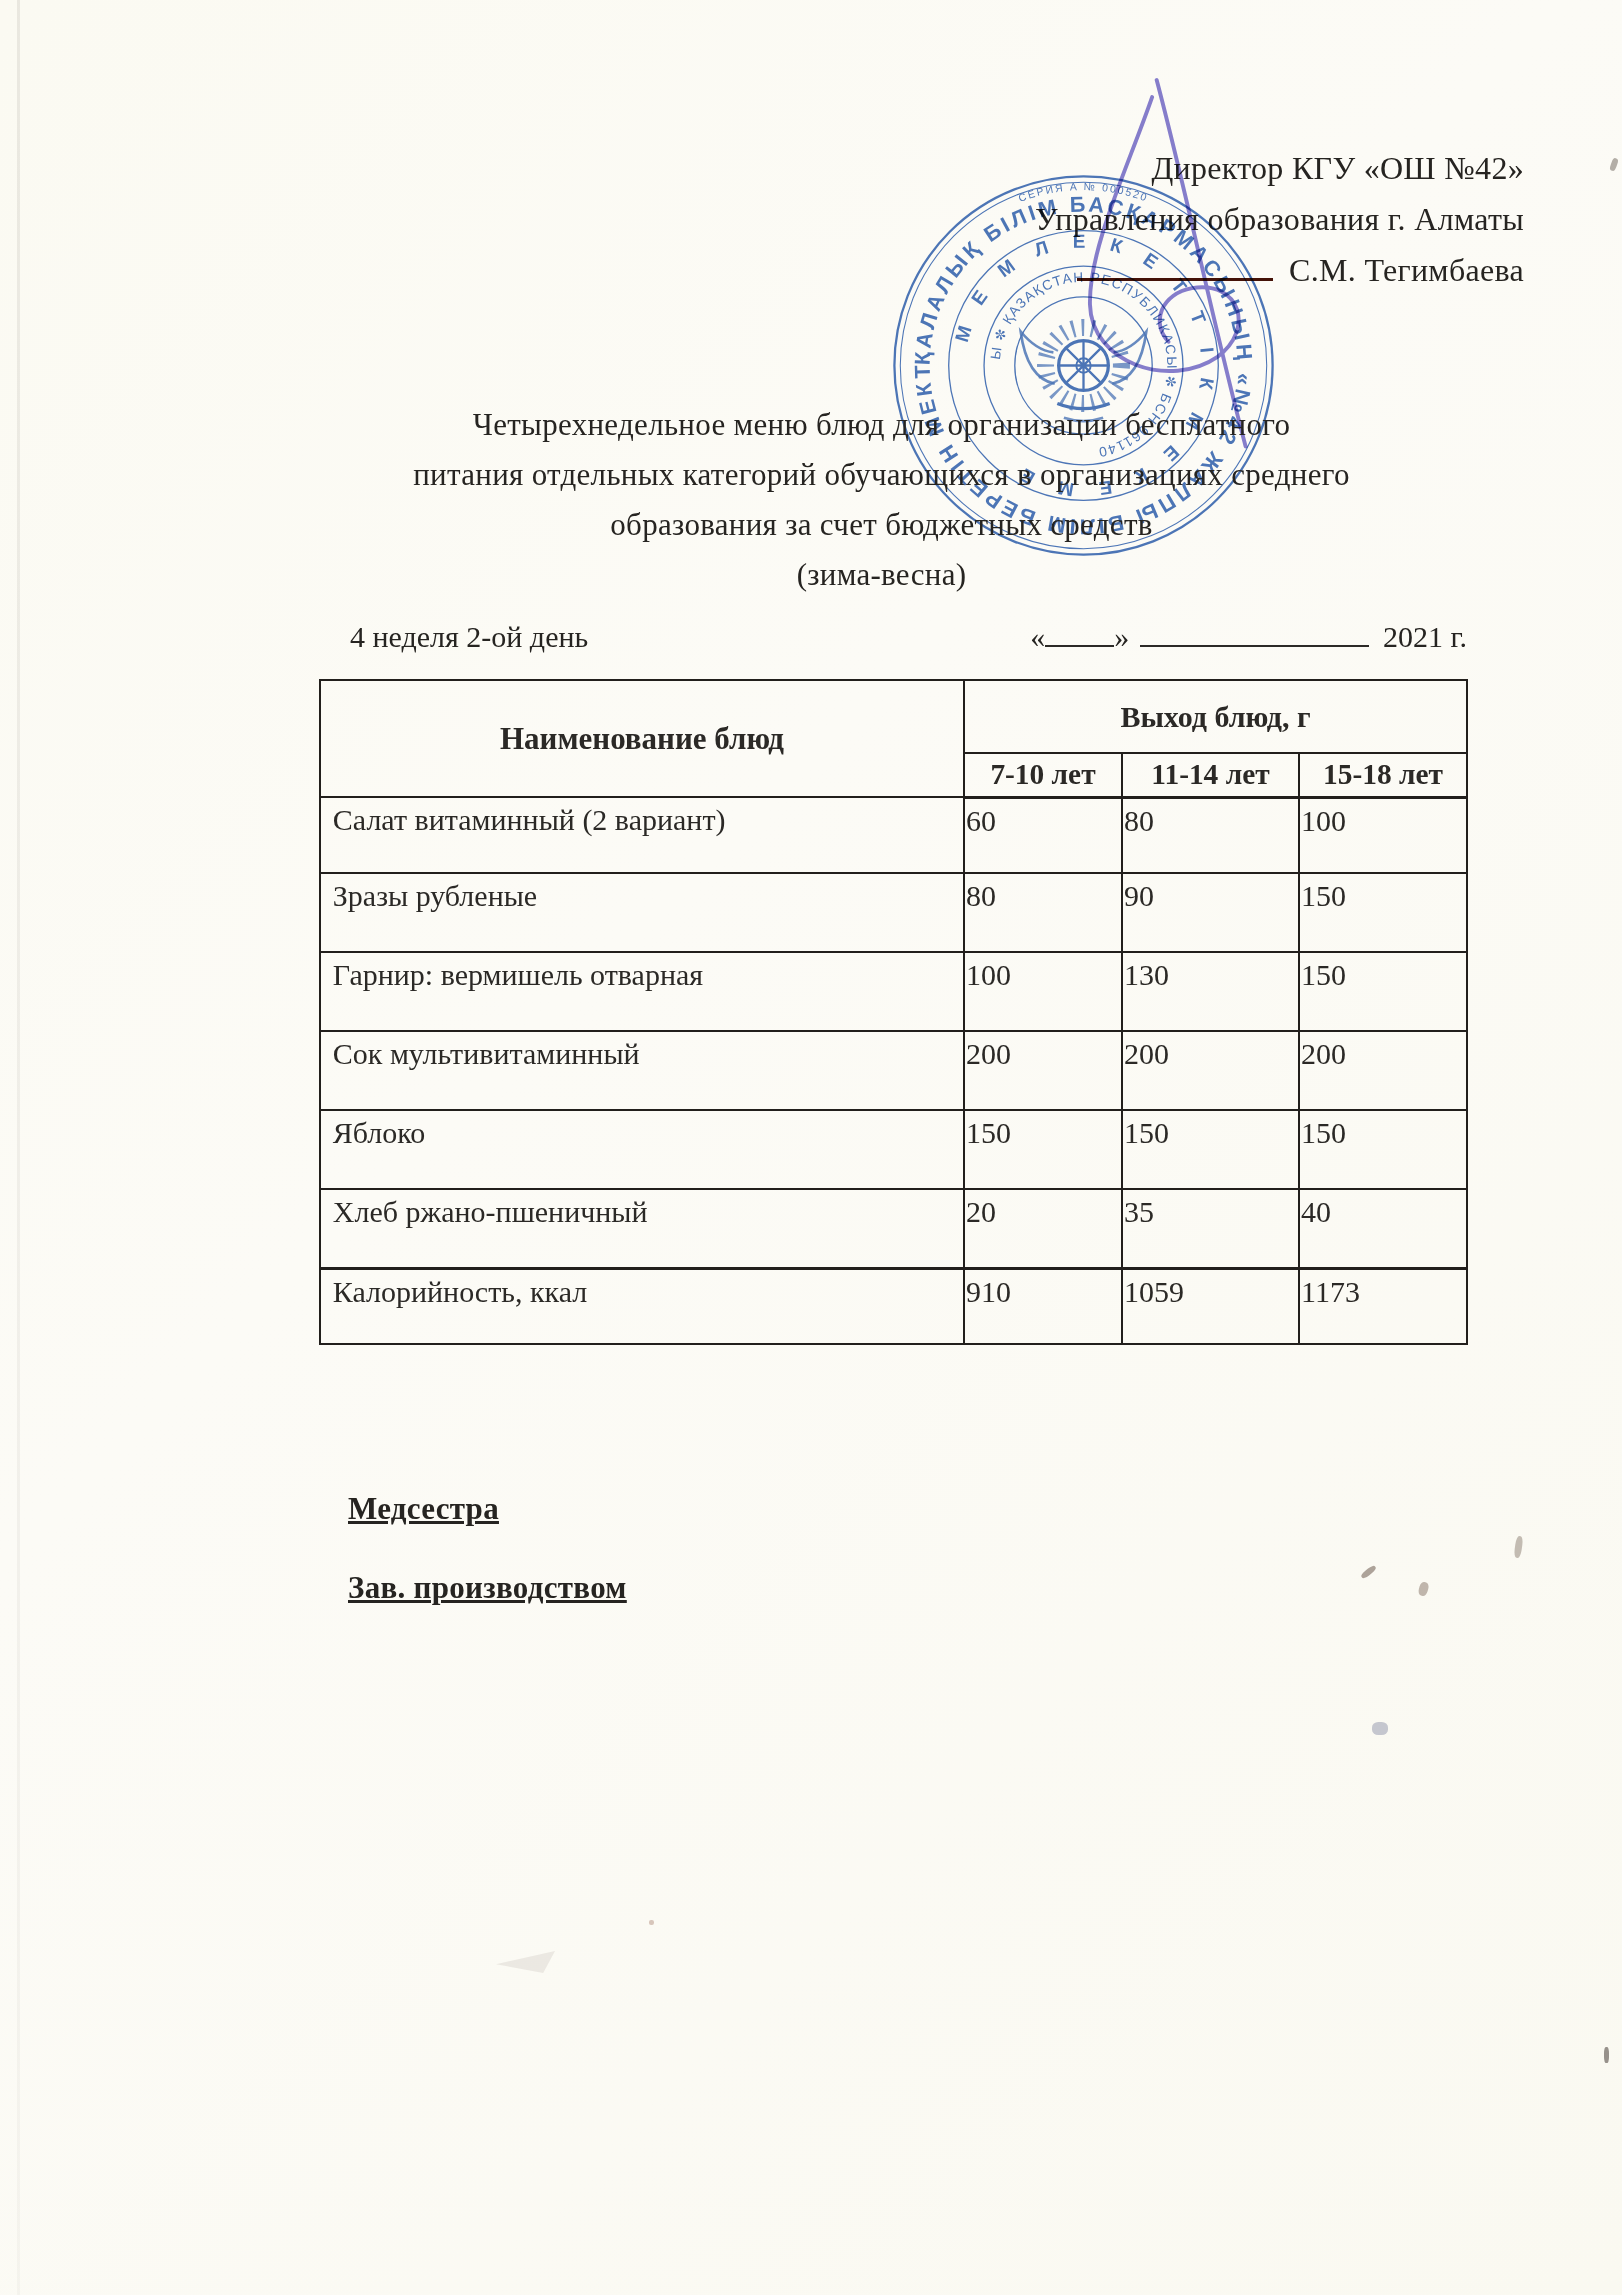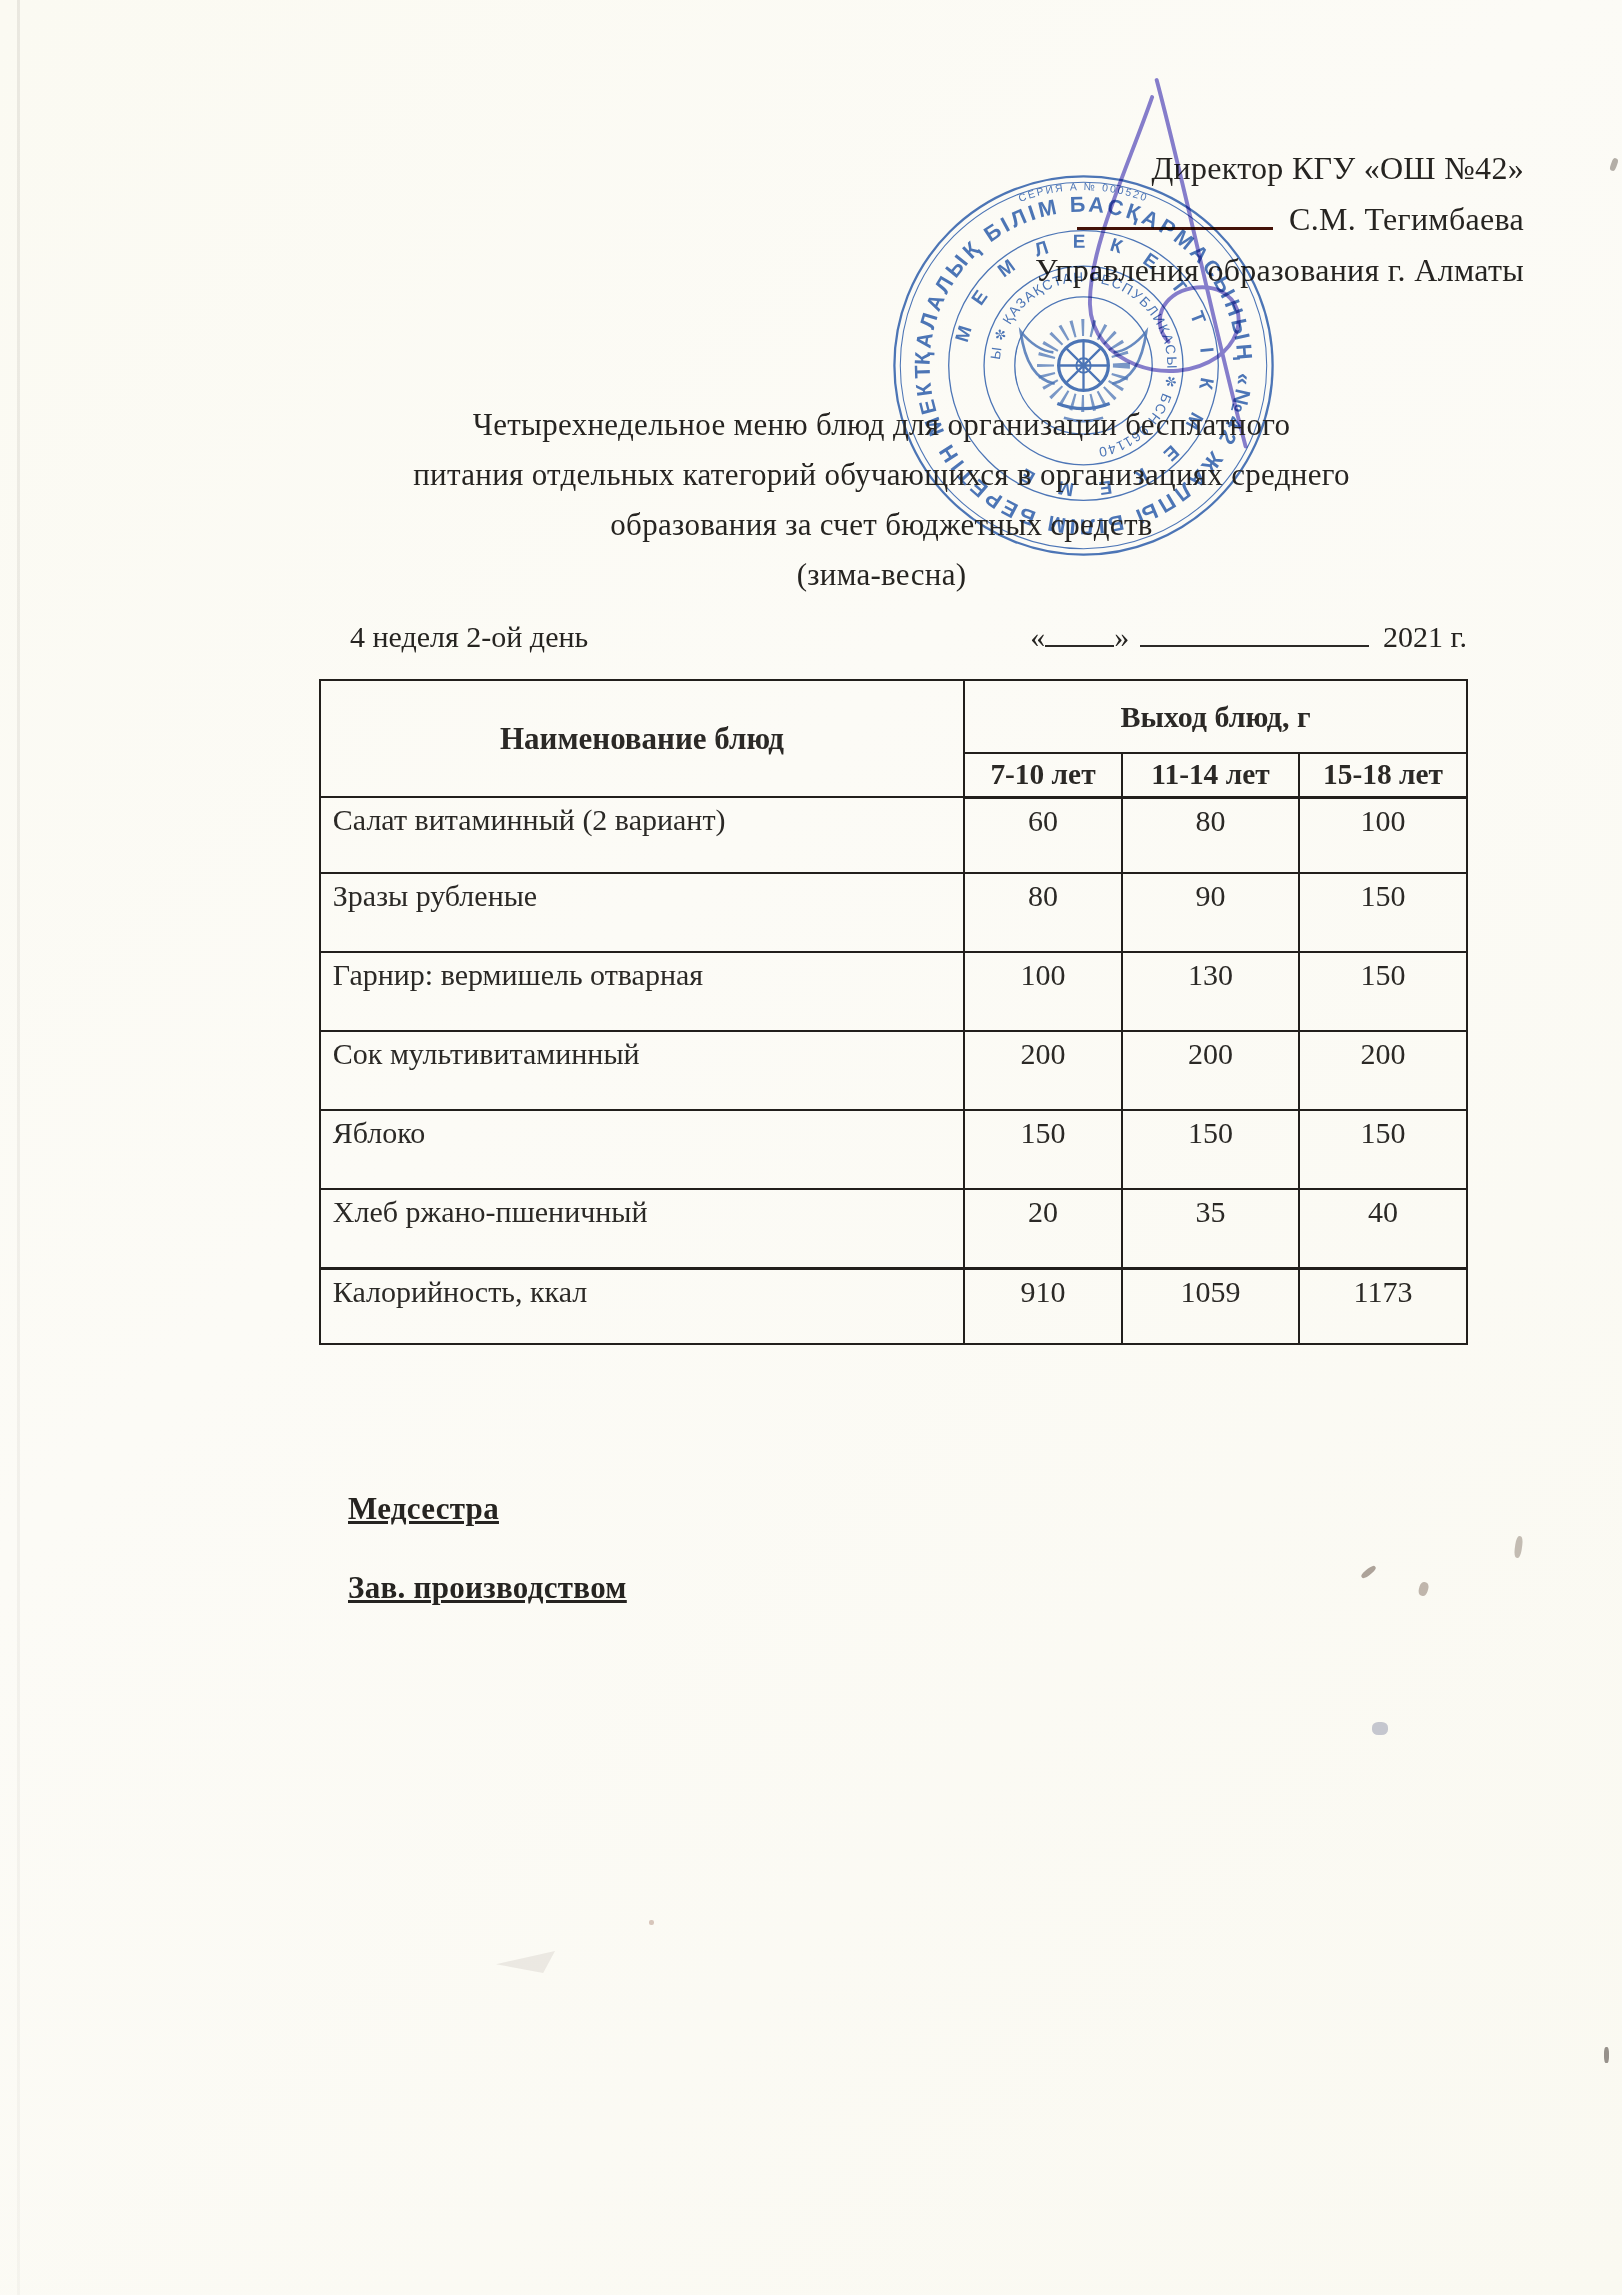--- a/index.html
+++ b/index.html
@@ -51,21 +51,21 @@
   .menu-table thead th{font-weight:bold;text-align:center;vertical-align:middle;}
   .menu-table thead tr.hdr-top{height:73px;}
   .menu-table thead tr.hdr-sub{height:44px;}
   .menu-table thead tr.hdr-sub th{border-bottom:3.3px solid #221f1c;font-size:29.4px;}
   .menu-table col.c-name{width:644px;}
   .menu-table col.c-a{width:158px;}
   .menu-table col.c-b{width:177px;}
   .menu-table col.c-c{width:168px;}
   .menu-table td{vertical-align:top;border-top-width:2.6px;}
   .menu-table td.name-cell{padding:5.2px 6.5px 0 11.8px;text-align:left;}
-  .menu-table td.num-cell{padding-top:5.2px;text-align:center;}
+  .menu-table td.num-cell{padding-top:5.2px;}
   .menu-table tr.data-row{height:79px;}
   .menu-table tr.data-row.first{height:76px;}
   .menu-table tr.total-row{height:76px;font-weight:normal;margin-top:16px;}
   .menu-table tr.total-row td{border-top-width:3.3px;}
   .hdr-name{font-size:31px;}
   
   .sign-block{position:absolute;left:348px;top:1491px;font-weight:bold;
     font-size:31px;letter-spacing:0.3px;text-decoration:underline;}
   .sign-block .row2{margin-top:43px;}
   
@@ -82,24 +82,24 @@
 </style>
 </head>
 <body>
 
 <div class="page">
 
   <div class="edge-left"></div>
 
   <div class="header-block">
     <div>Директор КГУ «ОШ №42»</div>
+    <div>Управления образования г. Алматы</div>
     <div>
       <span class="sig-line"></span><span>С.М. Тегимбаева</span>
     </div>
-    <div>Управления образования г. Алматы</div>
   </div>
 
   <svg class="stamp" viewBox="0 0 622 622">
     <defs>
       <path id="ringSerial" d="M 43 311 A 268 268 0 1 1 579 311 A 268 268 0 1 1 43 311"></path>
       <path id="ringOuter" d="M 76 311 A 235 235 0 1 1 546 311 A 235 235 0 1 1 76 311"></path>
       <path id="ringMid" d="M 131 311 A 180 180 0 1 1 491 311 A 180 180 0 1 1 131 311"></path>
       <path id="ringInner" d="M 183 311 A 128 128 0 1 1 439 311 A 128 128 0 1 1 183 311"></path>
     </defs>
     <g stroke="#3464b4" fill="none">

